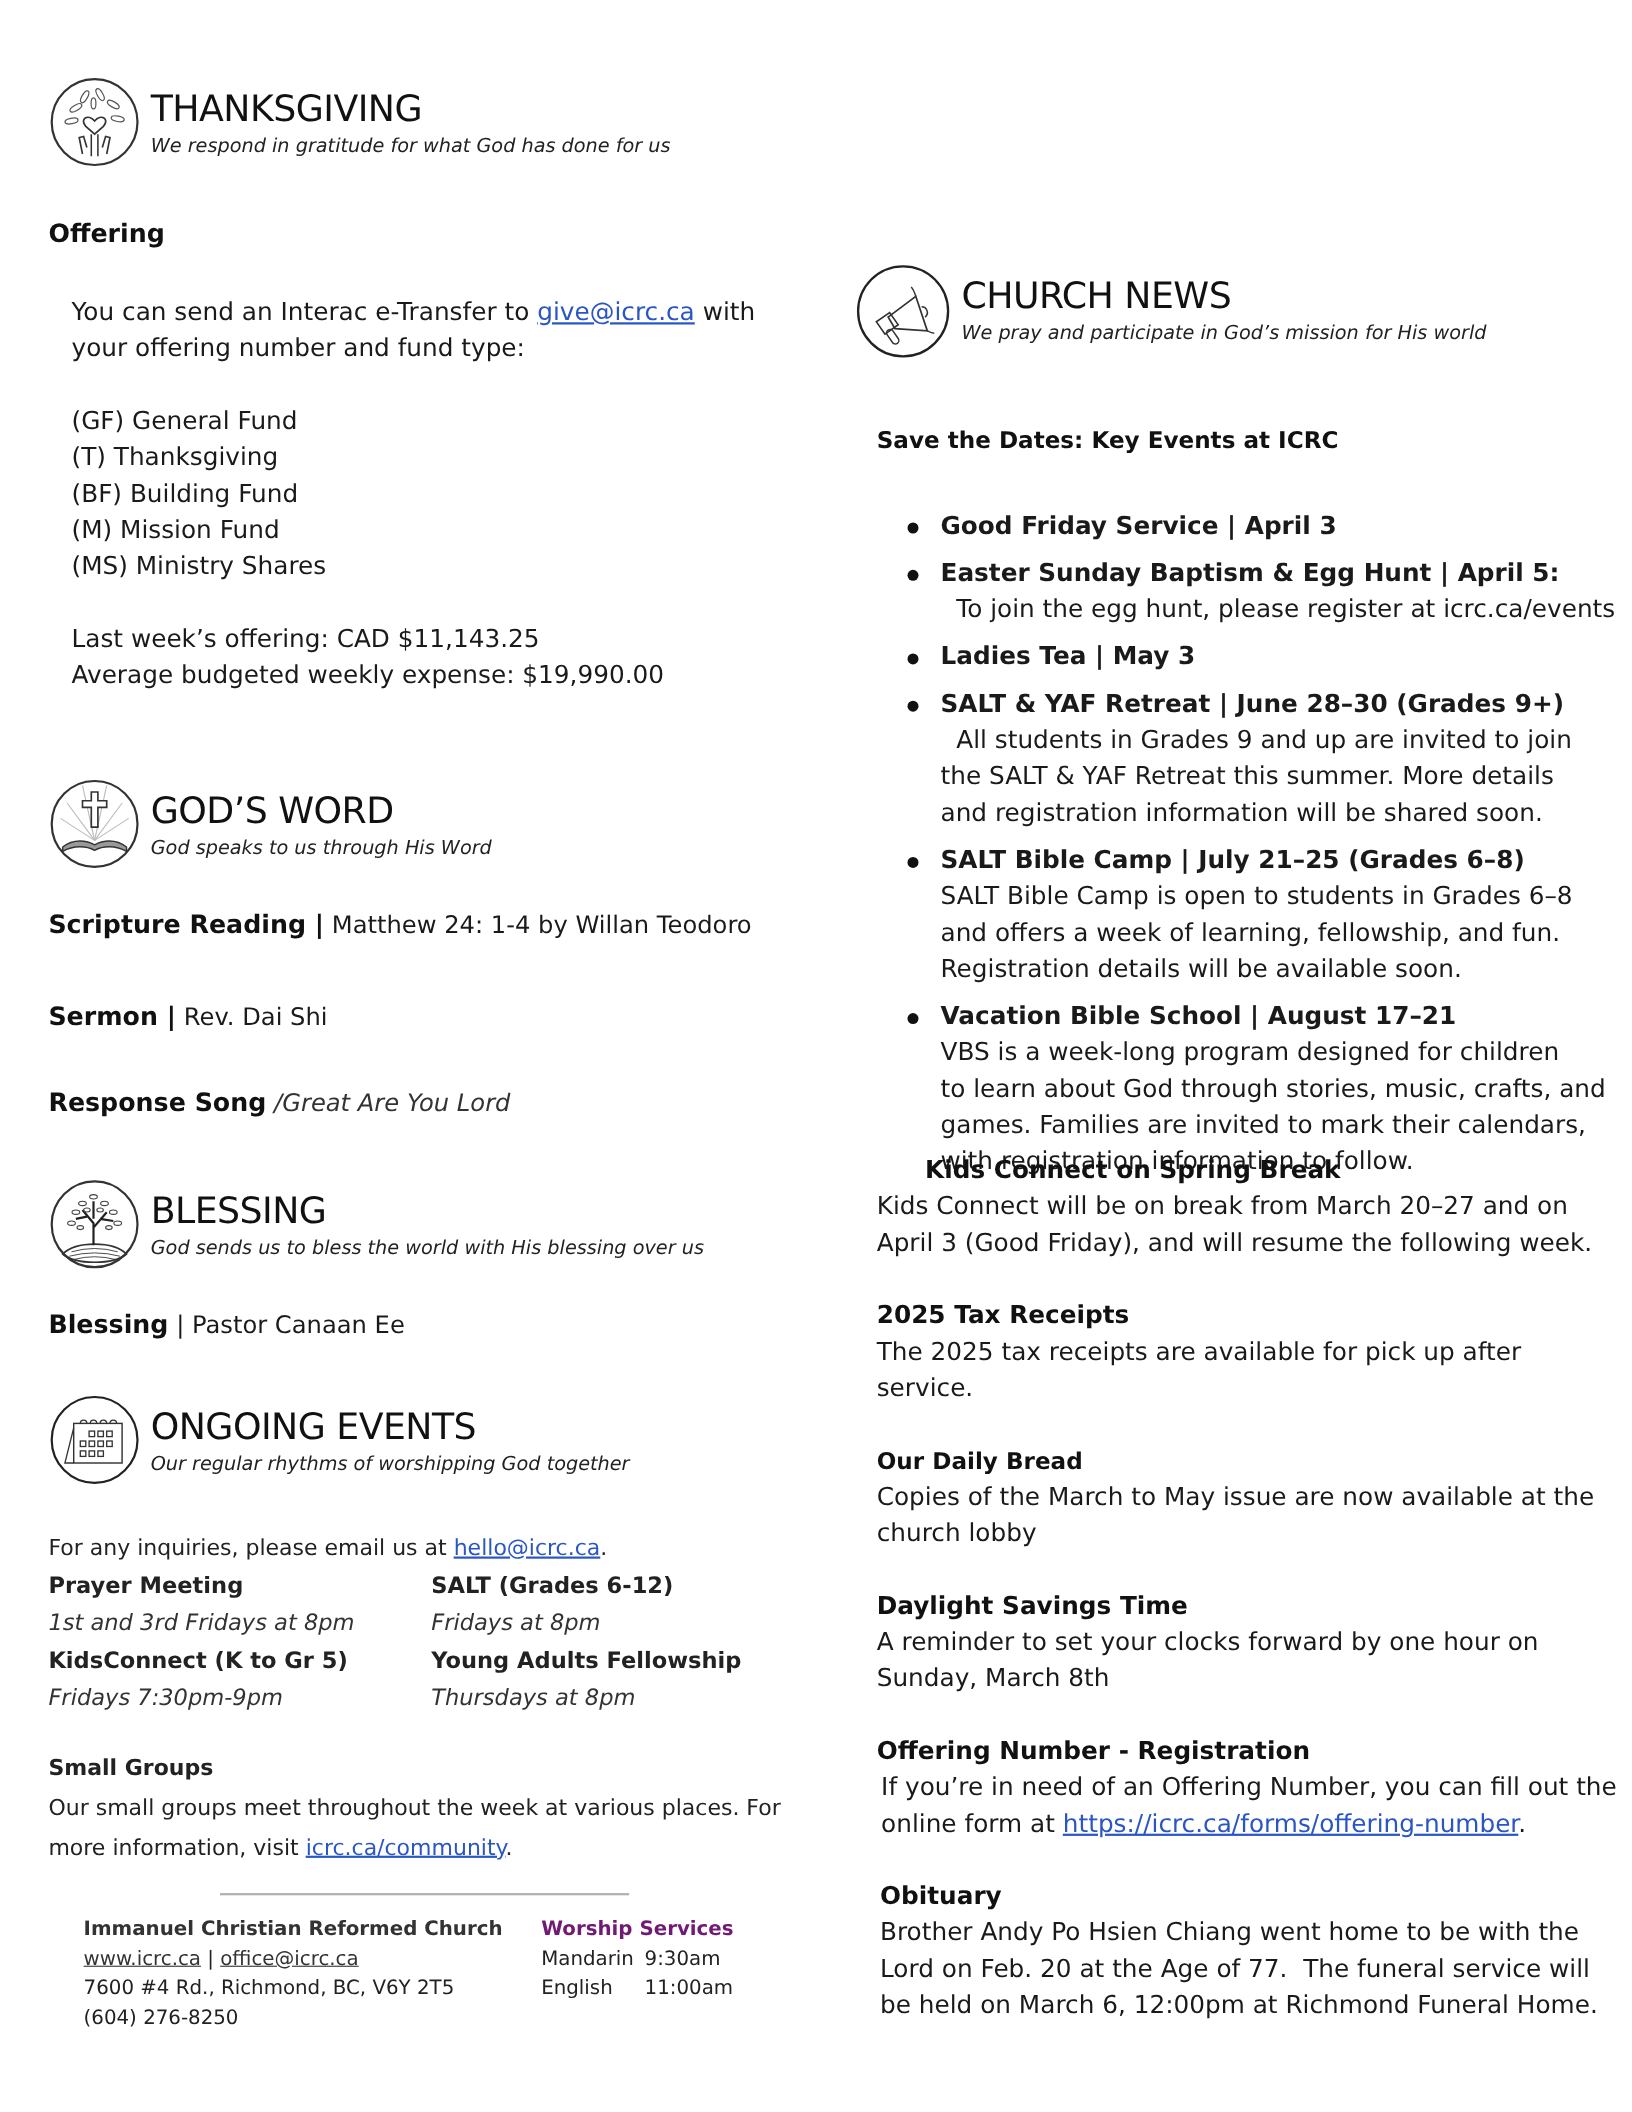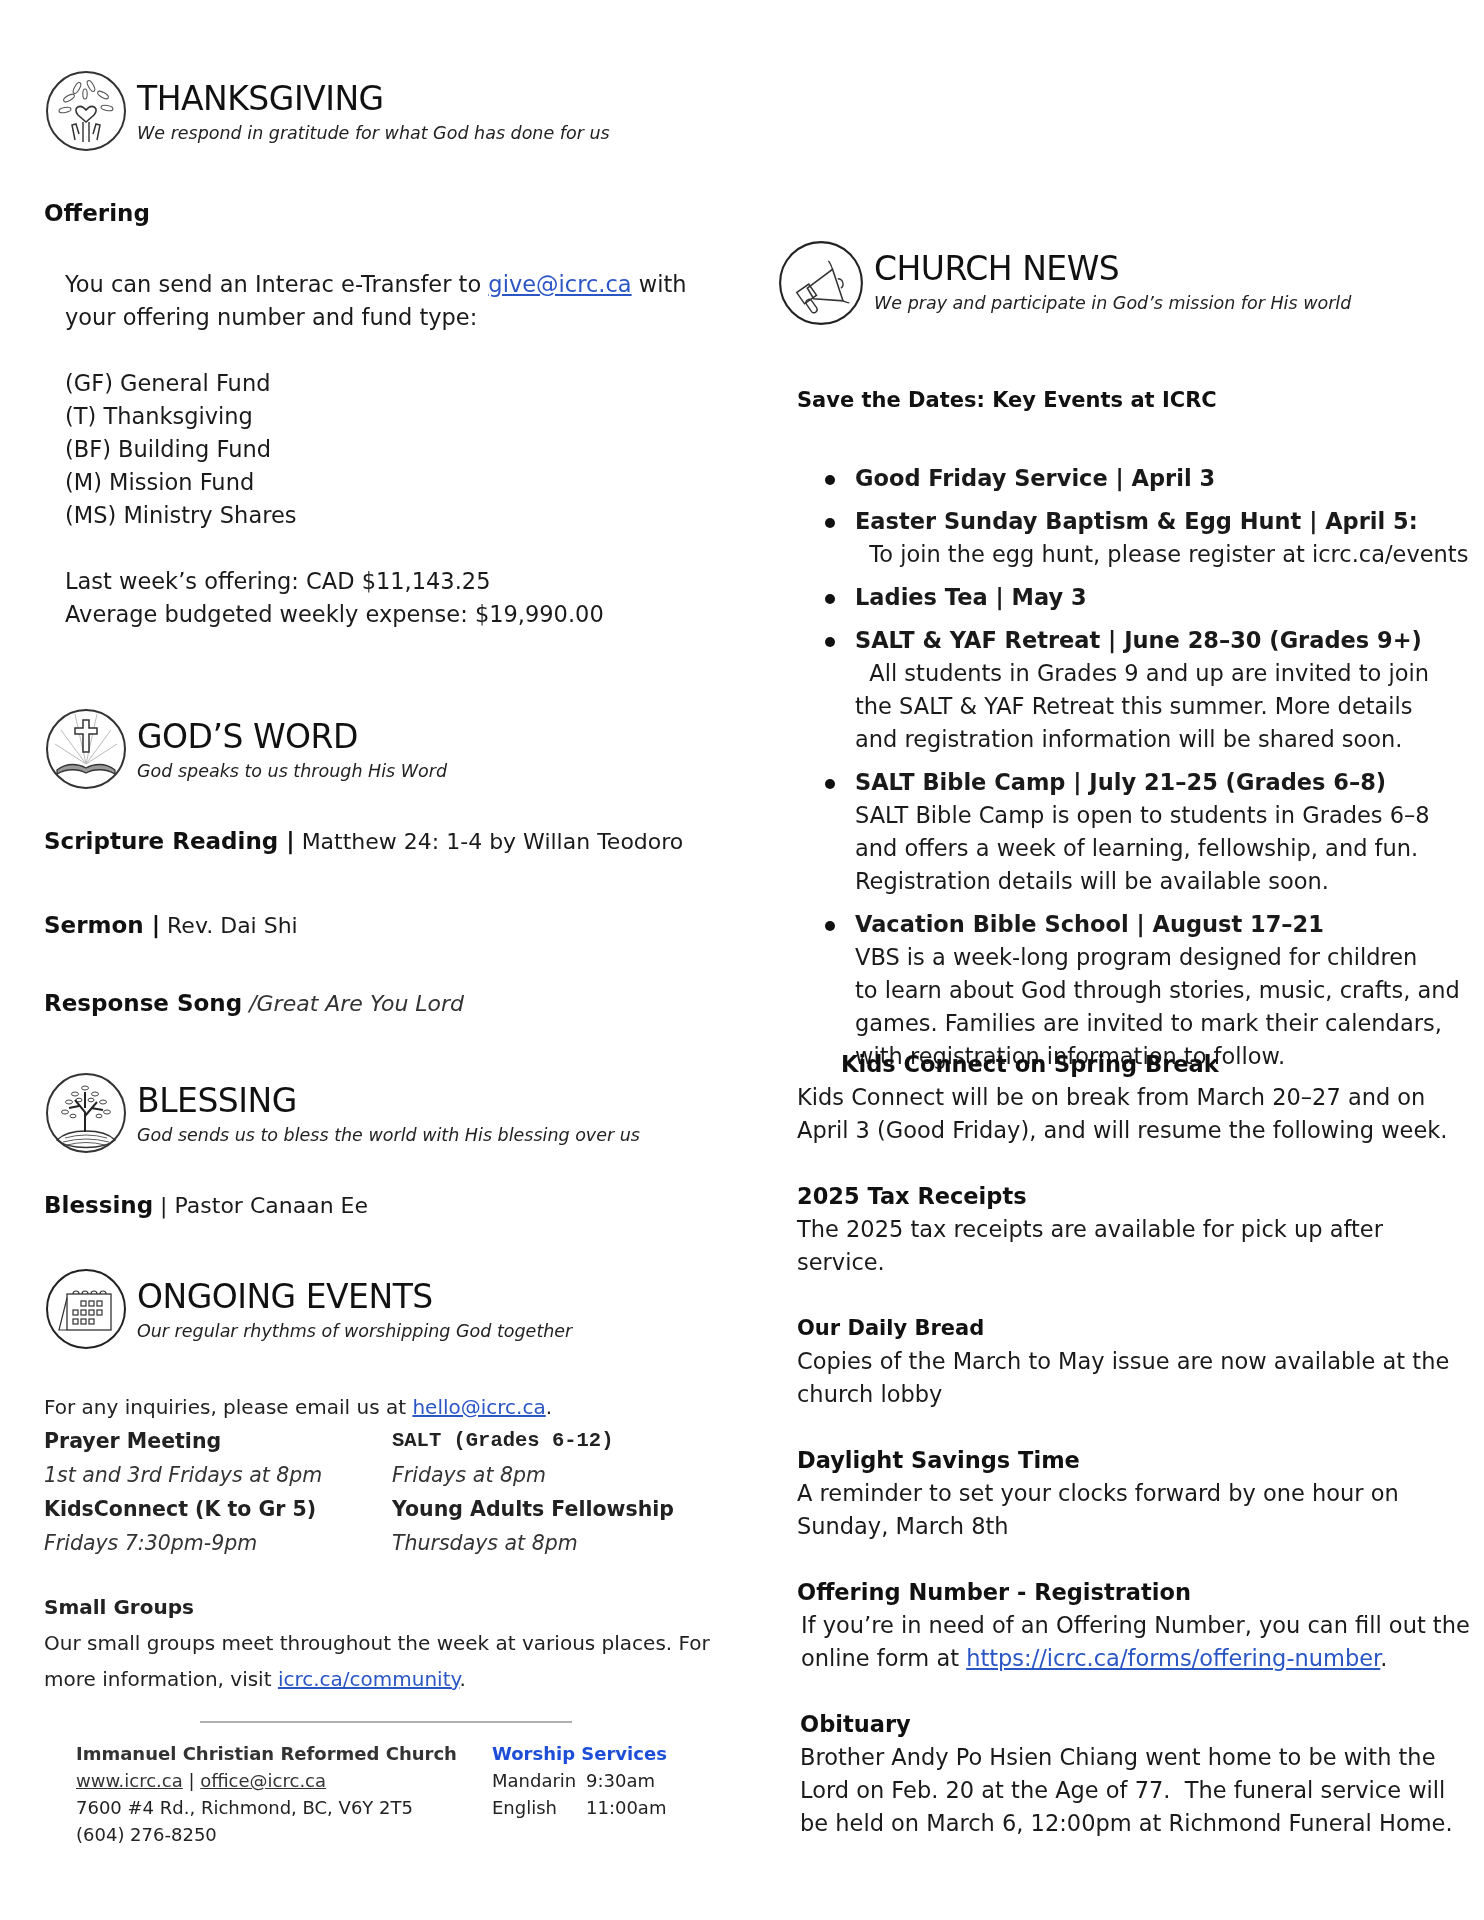--- a/index.html
+++ b/index.html
@@ -165,21 +165,21 @@
     <div class="sec-sub">Our regular rhythms of worshipping God together</div>
   </div>
 </div>
 
 <div class="abs small-t" style="left:44px; top:1390px;">
   <span>For any inquiries, please email us at </span><a class="lnk" href="#">hello@icrc.ca</a><span>.</span>
 </div>
 
 <div class="abs" style="left:44px; top:1424px; width:640px; display:grid; grid-template-columns:348px 290px; font-size:20.5px; line-height:34px;">
   <div style="font-weight:bold; color:#222;">Prayer Meeting</div>
-  <div style="font-weight:bold; color:#222;font-family:Liberation Mono, monospace;">SALT (Grades 6-12)</div>
+  <div style="font-weight:bold; color:#222;">SALT (Grades 6-12)</div>
   <div style="font-style:italic; color:#333;">1st and 3rd Fridays at 8pm</div>
   <div style="font-style:italic; color:#333;">Fridays at 8pm</div>
   <div style="font-weight:bold; color:#222;">KidsConnect (K to Gr 5)</div>
   <div style="font-weight:bold; color:#222;">Young Adults Fellowship</div>
   <div style="font-style:italic; color:#333;">Fridays 7:30pm-9pm</div>
   <div style="font-style:italic; color:#333;">Thursdays at 8pm</div>
 </div>
 
 <div class="abs small-t" style="left:44px; top:1590px; width:680px;">
   <div style="font-weight:bold; font-size:20px;">Small Groups</div>
@@ -190,21 +190,21 @@
 <div class="abs" style="left:200px; top:1721px; width:372px; height:2px; background:#b0b0b0;"></div>
 
 <div class="abs footer-t" style="left:76px; top:1740px;">
   <div style="font-weight:bold; color:#333;">Immanuel Christian Reformed Church</div>
   <div><a href="#" style="color:#333; text-decoration:underline;">www.icrc.ca</a><span> | </span><a href="#" style="color:#333; text-decoration:underline;">office@icrc.ca</a></div>
   <div>7600 #4 Rd., Richmond, BC, V6Y 2T5</div>
   <div>(604) 276-8250</div>
 </div>
 
 <div class="abs footer-t" style="left:492px; top:1740px;">
-  <div style="font-weight:bold; color:#1d4ed8;">Worship Services</div>
+  <div style="font-weight:bold; color:#701a75;">Worship Services</div>
   <div style="display:flex;">
       <span style="width:94px;">Mandarin</span>
       <span>9:30am</span>
     </div>
   <div style="display:flex;">
       <span style="width:94px;">English</span>
       <span>11:00am</span>
     </div>
 </div>
 

